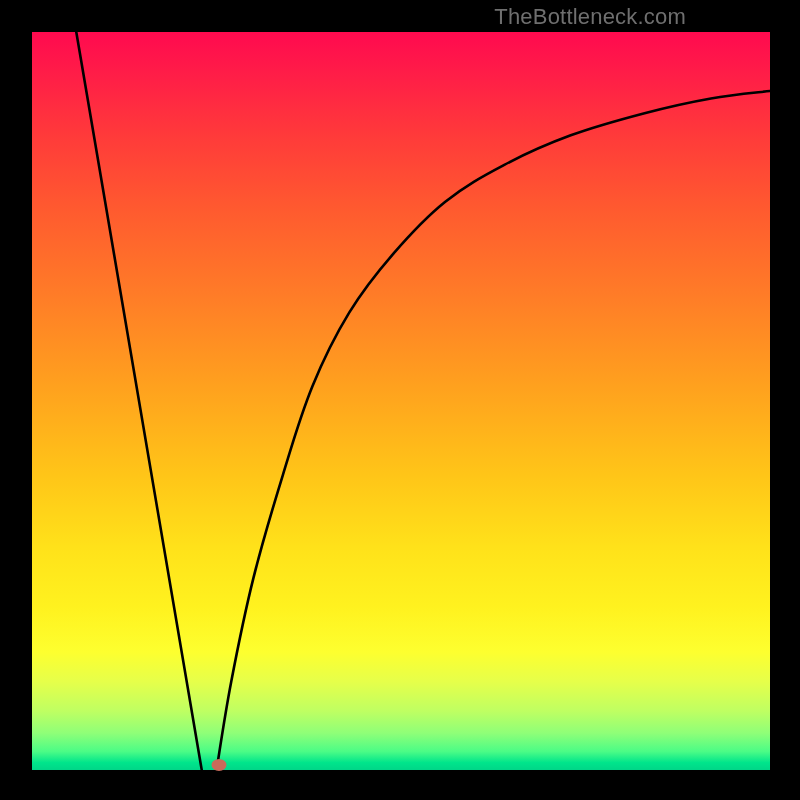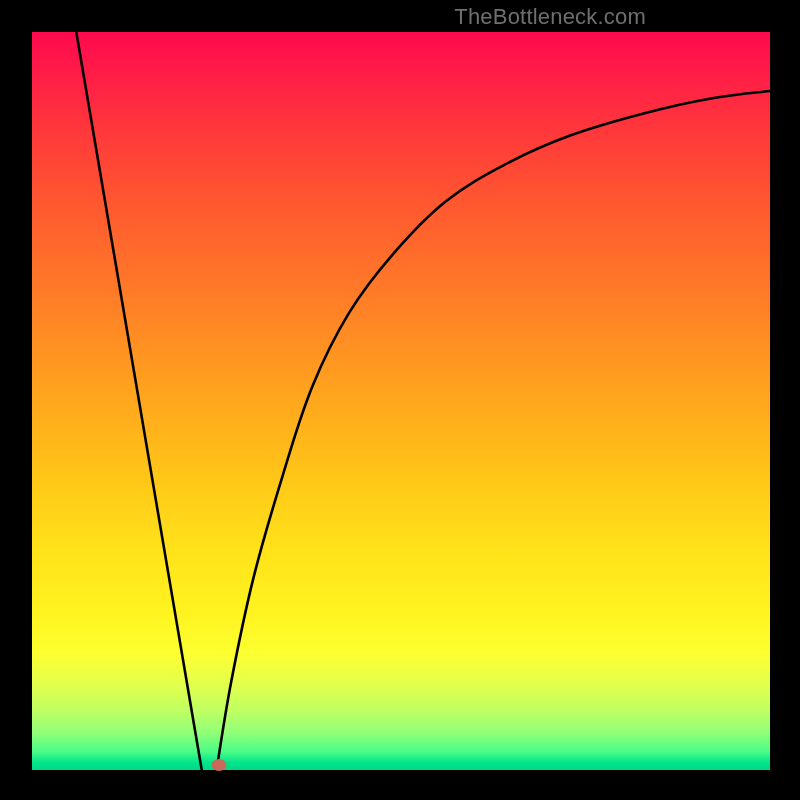--- a/index.html
+++ b/index.html
@@ -11,20 +11,21 @@
     overflow: hidden;
     font-family: Arial, Helvetica, sans-serif;
   }
   .frame {
     position: absolute;
     left: 0;
     top: 0;
     width: 660px;
     height: 800px;
     background: #000;
+    padding-left: 40px;
   }
   .watermark {
     position: absolute;
     top: 4px;
     right: 14px;
     color: #6f6f6f;
     font-size: 22px;
     font-weight: 400;
     letter-spacing: 0.2px;
     user-select: none;

